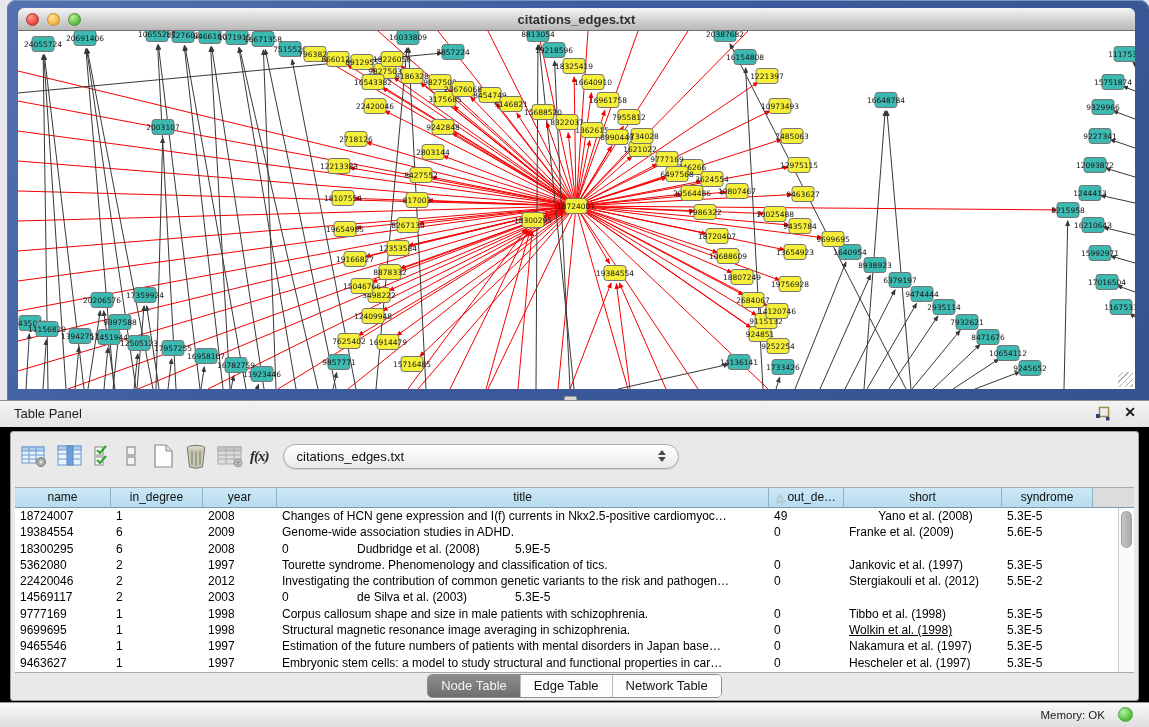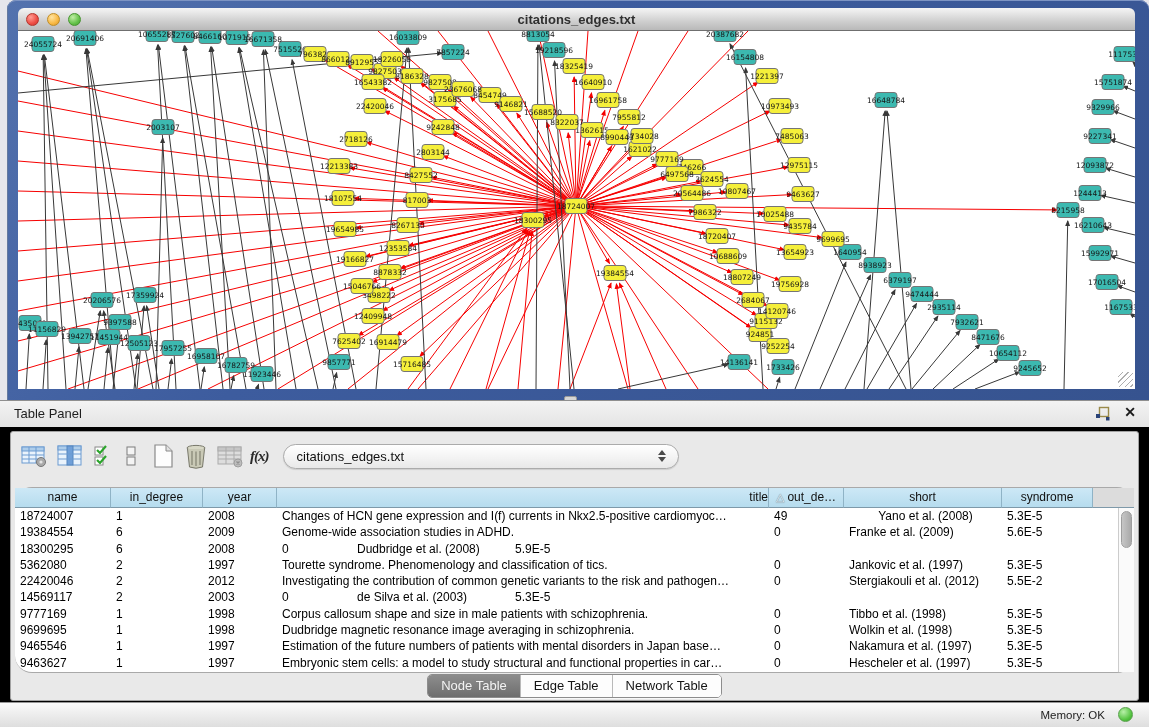--- a/index.html
+++ b/index.html
@@ -49,21 +49,21 @@
   .dropdown { position:relative; margin-left:14px; width:396px; height:25px;
     background:linear-gradient(#ffffff,#f2f2f2 60%,#e8e8e8);
     border:1px solid #ababab; border-radius:13px; box-shadow:0 1px 1px rgba(0,0,0,.12); }
   .dropdown .dd-label { position:absolute; left:13px; top:4px; font-size:13px; color:#111; }
   .dd-arrows { position:absolute; right:11px; top:3px; width:9px; height:18px; }
   .dd-arrows span { display:block; width:0; height:0; margin:2px auto; }
   .dd-up   { border-left:4px solid transparent; border-right:4px solid transparent; border-bottom:5px solid #4a4a4a; }
   .dd-down { border-left:4px solid transparent; border-right:4px solid transparent; border-top:5px solid #4a4a4a; }
 
   .tablewrap { position:absolute; left:4px; right:4px; top:55px; height:186px;
-    background:#fff; border-top:1px solid #a9a9a9; border-bottom:1px solid #a9a9a9;border-radius:17px; }
+    background:#fff; border-top:1px solid #a9a9a9; border-bottom:1px solid #a9a9a9; }
   .thead { display:flex; height:20px; }
   .th { height:20px; background:linear-gradient(#cde8f6,#b6dcee); border-right:1px solid #8fb3c6;
     border-bottom:1px solid #7e99a9; font-size:12px; color:#101010; text-align:center;
     line-height:19px; overflow:hidden; white-space:nowrap; flex:none; }
   .th.filler { flex:1; background:#dcdcdc; border-right:none; }
   .sort-glyph { color:#f7fcff; text-shadow:0 0 1px #55707f, 0 0 1px #55707f; margin-right:3px; font-size:11px; }
   .tbody { position:absolute; left:0; top:20px; right:16px; bottom:0; overflow:hidden; }
   .tr { display:flex; height:16.3px; line-height:16.3px; }
   .td { font-size:12px; color:#000; padding-left:5px; white-space:nowrap; overflow:hidden; flex:none; }
   .vscroll { position:absolute; right:0; top:20px; bottom:0; width:16px;
@@ -606,21 +606,21 @@
               <span class="dd-down"></span>
           </span>
         </div>
       </div>
 
       <div class="tablewrap">
         <div class="thead" id="thead">
             <div class="th" style="width: 96px;">name</div>
             <div class="th" style="width: 92px;">in_degree</div>
             <div class="th" style="width: 74px;">year</div>
-            <div class="th" style="width: 492px; text-align: right;">title</div>
+            <div class="th" style="width: 492px;">title</div>
             <div class="th" style="width: 75px;"><span class="sort-glyph">△</span>out_de…</div>
             <div class="th" style="width: 158px;">short</div>
             <div class="th" style="width: 91px;">syndrome</div>
             <div class="th filler"></div>
           </div>
         <div class="tbody" id="tbody">
             <div class="tr">
               <div class="td" style="width: 96px;">18724007</div>
               <div class="td" style="width: 92px;">1</div>
               <div class="td" style="width: 74px;">2008</div>
@@ -678,23 +678,23 @@
               <div class="td" style="width: 74px;">1998</div>
               <div class="td" style="width: 492px;">Corpus callosum shape and size in male patients with schizophrenia.</div>
               <div class="td" style="width: 75px;">0</div>
               <div class="td" style="width: 158px;">Tibbo et al. (1998)</div>
               <div class="td" style="width: 91px;">5.3E-5</div>
             </div>
             <div class="tr">
               <div class="td" style="width: 96px;">9699695</div>
               <div class="td" style="width: 92px;">1</div>
               <div class="td" style="width: 74px;">1998</div>
-              <div class="td" style="width: 492px;">Dudbridge magnetic resonance image averaging in schizophrenia.</div>
-              <div class="td" style="width: 75px;">0</div>
-              <div class="td" style="width: 158px;">Wolkin et al. (1998)</div>
+              <div class="td" style="width: 492px;">Structural magnetic resonance image averaging in schizophrenia.</div>
+              <div class="td" style="width: 75px;">0</div>
+              <div class="td" style="width: 158px; text-decoration: underline;">Wolkin et al. (1998)</div>
               <div class="td" style="width: 91px;">5.3E-5</div>
             </div>
             <div class="tr">
               <div class="td" style="width: 96px;">9465546</div>
               <div class="td" style="width: 92px;">1</div>
               <div class="td" style="width: 74px;">1997</div>
               <div class="td" style="width: 492px;">Estimation of the future numbers of patients with mental disorders in Japan base…</div>
               <div class="td" style="width: 75px;">0</div>
               <div class="td" style="width: 158px;">Nakamura et al. (1997)</div>
               <div class="td" style="width: 91px;">5.3E-5</div>

